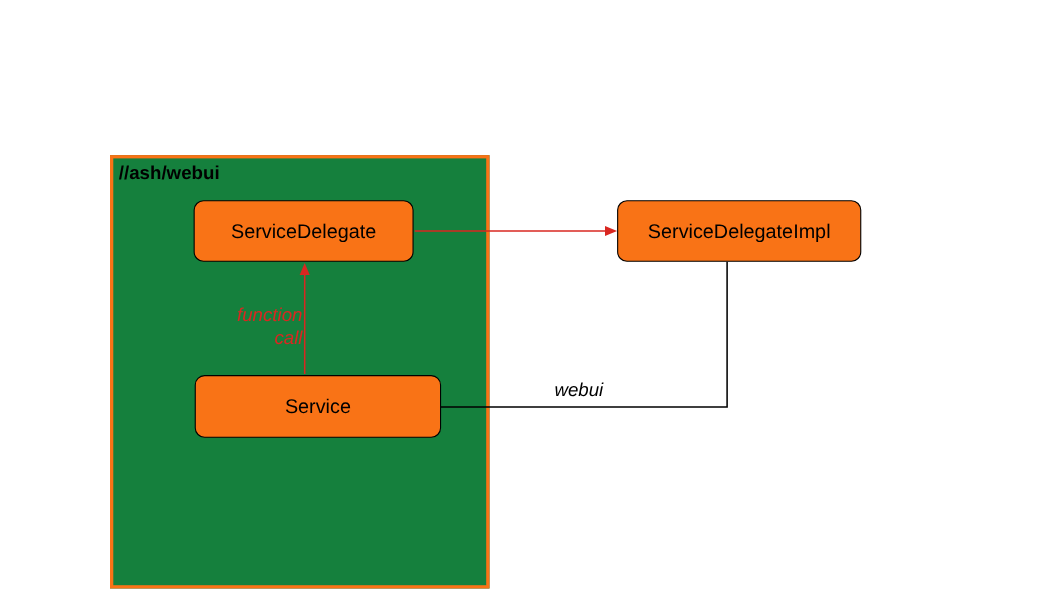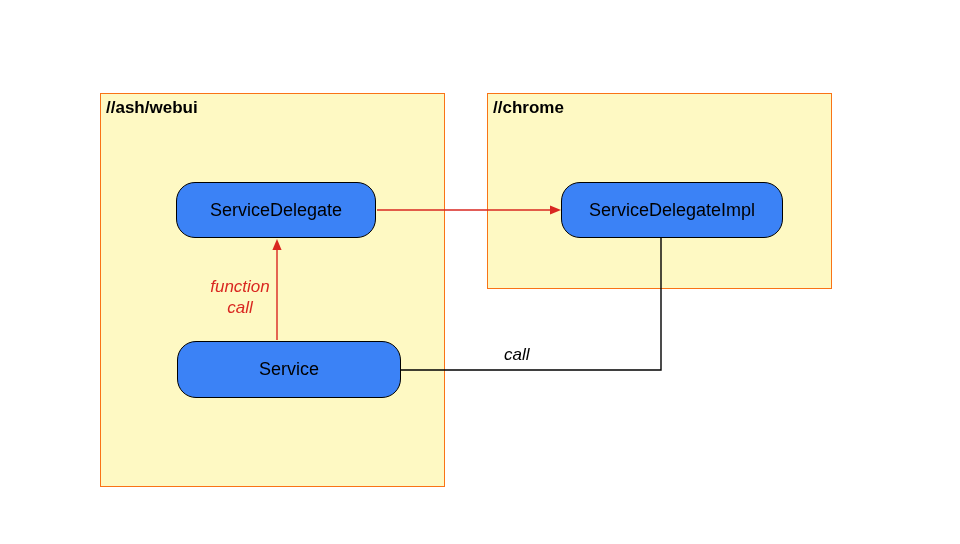--- a/index.html
+++ b/index.html
@@ -10,40 +10,41 @@
   .canvas {
     position: relative;
     width: 960px;
     height: 544px;
     background: #ffffff;
     font-family: "Liberation Sans", sans-serif;
     overflow: hidden;
   }
   .container-box {
     position: absolute;
-    background: #fef9c3;
-    border: 1px solid #f97316;
+    background: #15803d;
+    border: 3px solid #f97316;
     box-sizing: border-box;
+    margin-top: 48px;
   }
   #container-ash-webui  { left: 100px; top: 93px;  width: 345px; height: 394px; }
   #container-chrome     { left: 487px; top: 93px;  width: 345px; height: 196px; }
   .container-label {
     position: absolute;
     left: 5px;
     top: 4px;
     font-size: 17px;
     font-weight: bold;
     color: #000000;
     white-space: nowrap;
   }
   .node {
     position: absolute;
-    background: #3b82f6;
+    background: #f97316;
     border: 1px solid #000000;
-    border-radius: 19px;
+    border-radius: 9px;
     box-sizing: border-box;
     display: flex;
     align-items: center;
     justify-content: center;
     font-size: 18px;
     color: #000000;
     white-space: nowrap;
   }
   #node-service-delegate      { left: 176px; top: 182px; width: 200px; height: 56px; }
   #node-service-delegate-impl { left: 561px; top: 182px; width: 222px; height: 56px; }
@@ -59,41 +60,38 @@
   .edge-label {
     position: absolute;
     font-style: italic;
     font-size: 17px;
     line-height: 21px;
   }
   #label-function-call {
     left: 205px;
     top: 276px;
     width: 70px;
-    text-align: center;
+    text-align: right;
     color: #d92721;
   }
   #label-data {
     left: 504px;
     top: 344px;
     color: #000000;
   }
 </style>
 </head>
 <body>
 
 <div class="canvas">
 
   <div class="container-box" id="container-ash-webui">
     <div class="container-label">//ash/webui</div>
   </div>
 
-  <div class="container-box" id="container-chrome">
-    <div class="container-label">//chrome</div>
-  </div>
 
   <svg class="edge-layer" viewBox="0 0 960 544" xmlns="http://www.w3.org/2000/svg">
 
     <g>
       <line x1="377" y1="210" x2="551" y2="210" stroke="#d92721" stroke-width="1.4"></line>
       <polygon points="561,210 550,205.4 550,214.6" fill="#d92721"></polygon>
     </g>
 
     <g>
       <line x1="277" y1="340" x2="277" y2="249" stroke="#d92721" stroke-width="1.4"></line>
@@ -113,15 +111,15 @@
   <div class="node" id="node-service-delegate-impl">
     <span>ServiceDelegateImpl</span>
   </div>
 
   <div class="node" id="node-service">
     <span>Service</span>
   </div>
 
   <div class="edge-label" id="label-function-call">function call</div>
 
-  <div class="edge-label" id="label-data">call</div>
+  <div class="edge-label" id="label-data">webui</div>
 
 </div>
 
 </body></html>

